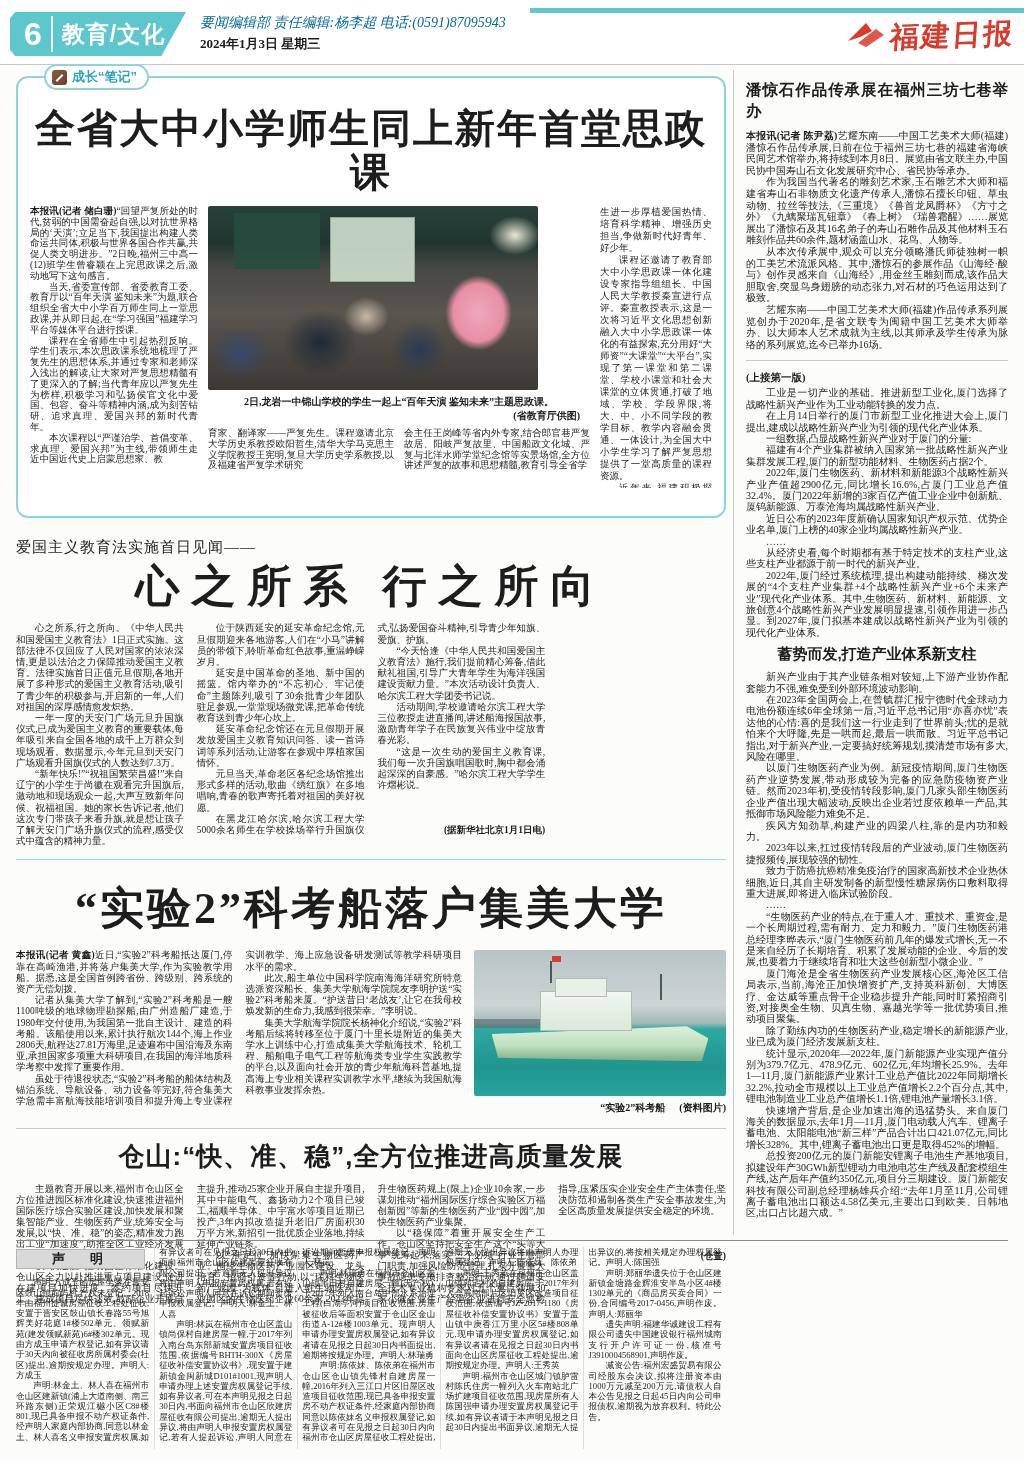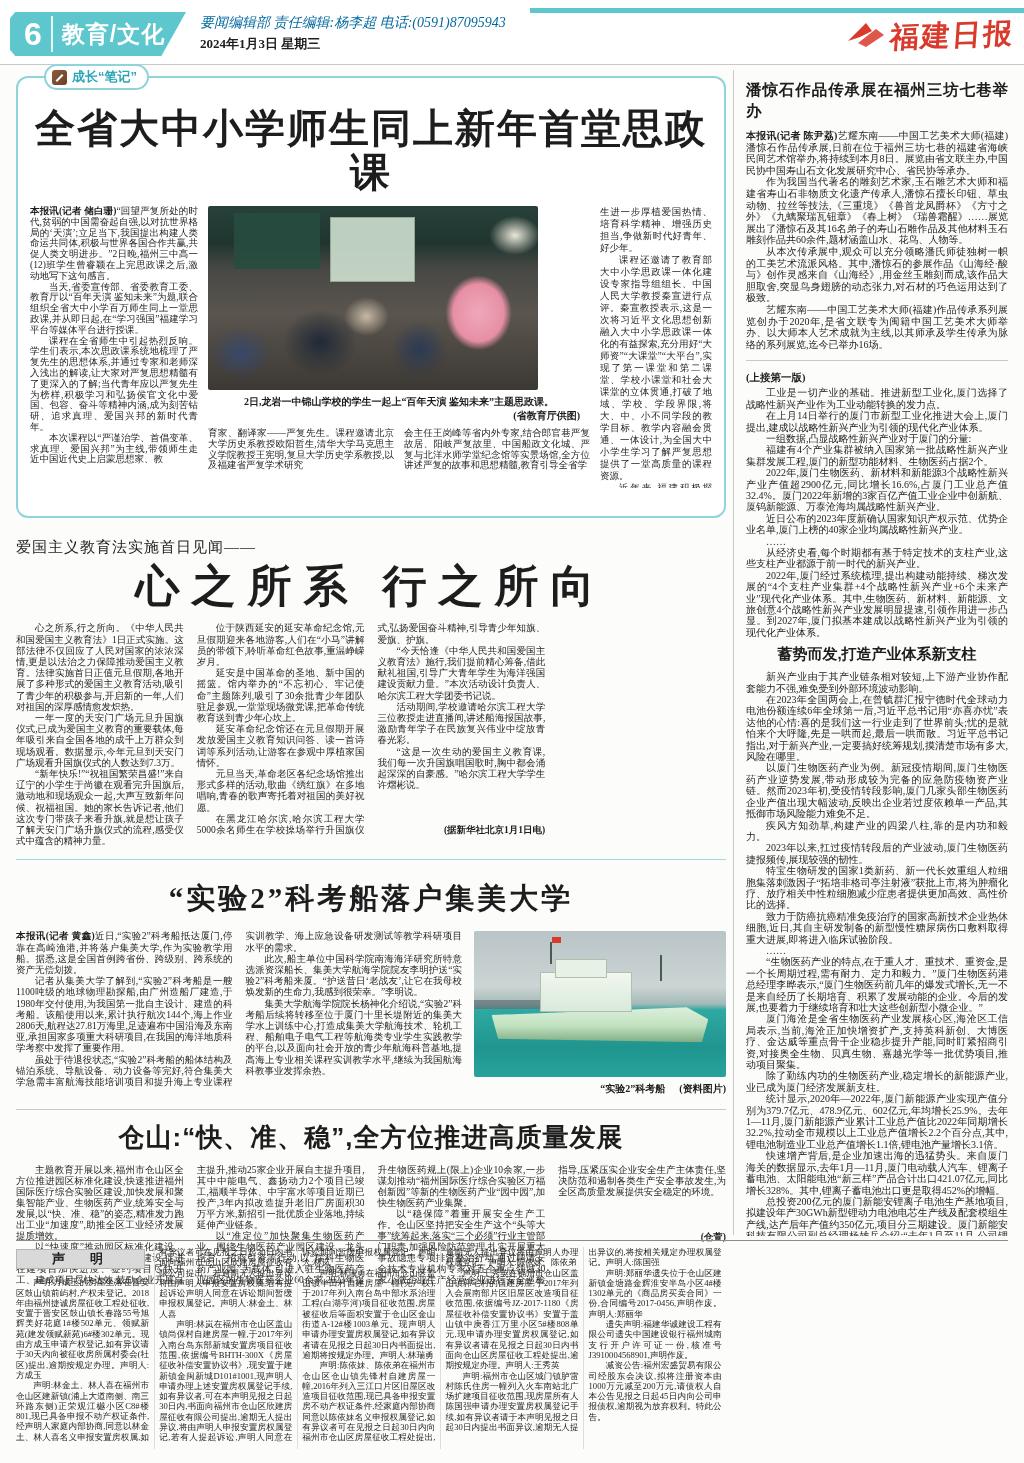--- a/index.html
+++ b/index.html
@@ -60,21 +60,21 @@
 
   
   .kicker{text-align:left;font-size:15px;margin-top:20px;letter-spacing:1px;}
   .serifhead{margin:6px 0 12px;text-align:center;font-size:44px;font-weight:700;letter-spacing:12px;line-height:1.1;}
   .mc4{column-count:4;column-gap:13px;column-fill:auto;height:226px;overflow:hidden;font-size:9.5px;line-height:11.2px;}
   .attr-last [data-list] p:last-child, .attr-last p.attr{text-align:right;font-weight:700;text-indent:0;margin-top:34px;}
   hr.teal{border:none;border-top:1px solid #9fd9de;margin:10px 0;}
   hr.gray{border:none;border-top:1px solid #c9c9c9;margin:10px 0;}
 
   
-  .serifhead2{margin:19px 0 12px;text-align:center;font-size:29px;font-weight:700;letter-spacing:3px;}
+  .serifhead2{margin:19px 0 12px;text-align:center;font-size:44px;font-weight:700;letter-spacing:3px;}
   .row2{display:flex;gap:12px;}
   .mc2{flex:1;column-count:2;column-gap:13px;column-fill:auto;height:168px;overflow:hidden;font-size:9.5px;line-height:11.2px;}
   .shipwrap{width:252px;}
   .photo-ship{position:relative;width:252px;height:146px;overflow:hidden;border-radius:2px;
       background:linear-gradient(180deg,#b9c4c7 0%,#ccd4d4 38%,#a2bab7 50%,#2ea9a2 54%,#1f958e 80%,#28a49c 100%);}
   .photo-ship .dock{position:absolute;left:0;top:47%;width:34%;height:6%;background:#5a6a70;opacity:.65;}
   .photo-ship .hull{position:absolute;left:7%;bottom:24%;width:86%;height:24%;
       background:linear-gradient(180deg,#dcefdc 0%,#c0e1be 55%,#7fae85 100%);
       clip-path:polygon(0 22%,90% 0,100% 34%,97% 100%,3% 90%);}
   .photo-ship .house{position:absolute;left:26%;bottom:45%;width:36%;height:26%;
@@ -264,21 +264,20 @@
           </div>
       </div>
       <h4>蓄势而发,打造产业体系新支柱</h4>
       <div class="rflow2">
         <div data-list="cont.part2">
             <p>新兴产业由于其产业链条相对较短,上下游产业协作配套能力不强,难免受到外部环境波动影响。</p>
             <p>在2023年全国两会上,在曾毓群汇报宁德时代全球动力电池份额连续6年全球第一后,习近平总书记用“亦喜亦忧”表达他的心情:喜的是我们这一行业走到了世界前头;忧的是就怕来个大呼隆,先是一哄而起,最后一哄而散。习近平总书记指出,对于新兴产业,一定要搞好统筹规划,摸清楚市场有多大,风险在哪里。</p>
             <p>以厦门生物医药产业为例。新冠疫情期间,厦门生物医药产业逆势发展,带动形成较为完备的应急防疫物资产业链。然而2023年初,受疫情转段影响,厦门几家头部生物医药企业产值出现大幅波动,反映出企业若过度依赖单一产品,其抵御市场风险能力难免不足。</p>
             <p>疾风方知劲草,构建产业的四梁八柱,靠的是内功和毅力。</p>
             <p>2023年以来,扛过疫情转段后的产业波动,厦门生物医药捷报频传,展现较强的韧性。</p>
-            <p>特宝生物研发的国家1类新药、新一代长效重组人粒细胞集落刺激因子“拓培非格司亭注射液”获批上市,将为肿瘤化疗、放疗相关中性粒细胞减少症患者提供更加高效、高性价比的选择。</p>
             <p>致力于防癌抗癌精准免疫治疗的国家高新技术企业热休细胞,近日,其自主研发制备的新型慢性糖尿病伤口敷料取得重大进展,即将进入临床试验阶段。</p>
             <p>……</p>
             <p>“生物医药产业的特点,在于重人才、重技术、重资金,是一个长周期过程,需有耐力、定力和毅力。”厦门生物医药港总经理李晔表示,“厦门生物医药前几年的爆发式增长,无一不是来自经历了长期培育、积累了发展动能的企业。今后的发展,也要着力于继续培育和壮大这些创新型小微企业。”</p>
             <p>厦门海沧是全省生物医药产业发展核心区,海沧区工信局表示,当前,海沧正加快增资扩产,支持英科新创、大博医疗、金达威等重点骨干企业稳步提升产能,同时盯紧招商引资,对接奥全生物、贝真生物、嘉越光学等一批优势项目,推动项目聚集。</p>
             <p>除了勤练内功的生物医药产业,稳定增长的新能源产业,业已成为厦门经济发展新支柱。</p>
             <p>统计显示,2020年—2022年,厦门新能源产业实现产值分别为379.7亿元、478.9亿元、602亿元,年均增长25.9%。去年1—11月,厦门新能源产业累计工业总产值比2022年同期增长32.2%,拉动全市规模以上工业总产值增长2.2个百分点,其中,锂电池制造业工业总产值增长1.1倍,锂电池产量增长3.1倍。</p>
             <p>快速增产背后,是企业加速出海的迅猛势头。来自厦门海关的数据显示,去年1月—11月,厦门电动载人汽车、锂离子蓄电池、太阳能电池“新三样”产品合计出口421.07亿元,同比增长328%。其中,锂离子蓄电池出口更是取得452%的增幅。</p>
             <p>总投资200亿元的厦门新能安锂离子电池生产基地项目,拟建设年产30GWh新型锂动力电池电芯生产线及配套模组生产线,达产后年产值约350亿元,项目分三期建设。厦门新能安科技有限公司副总经理杨雄兵介绍:“去年1月至11月,公司锂离子蓄电池出口额达4.58亿美元,主要出口到欧美、日韩地区,出口占比超六成。”</p>
           </div>
       </div>

